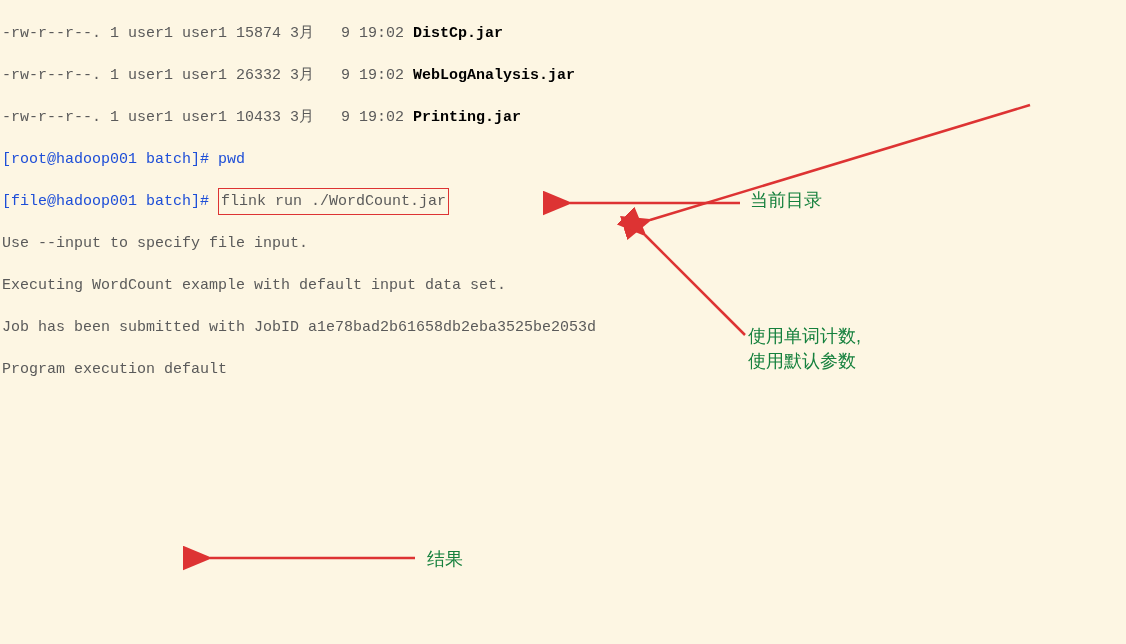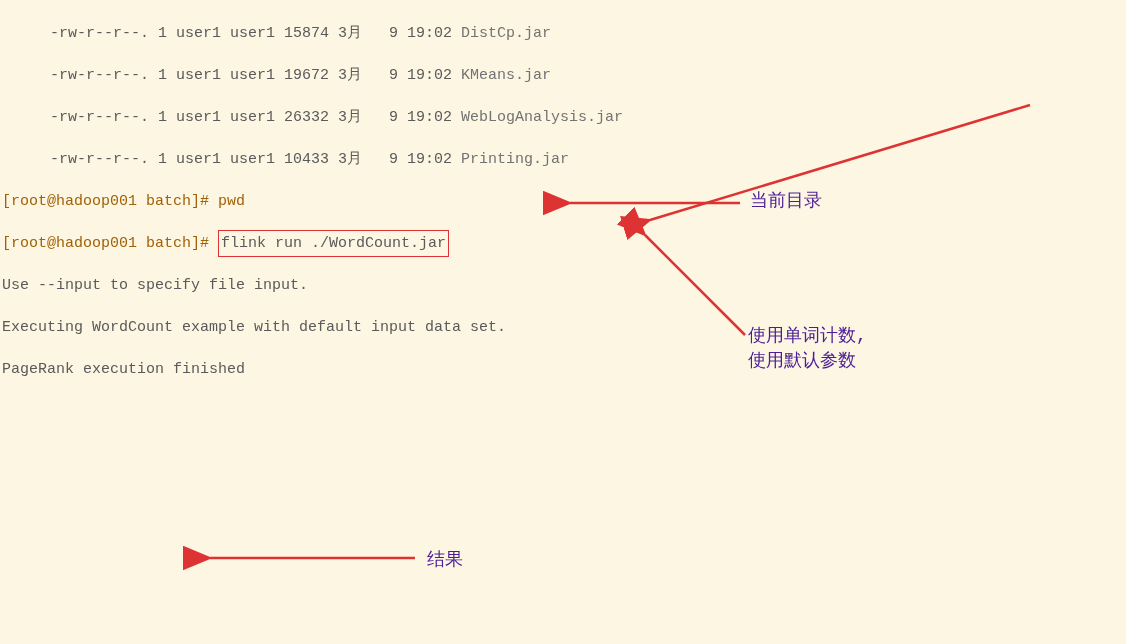--- a/index.html
+++ b/index.html
@@ -12,74 +12,74 @@
       padding: 2px;
       position: relative;
       width: 1126px;
       height: 644px;
       overflow: hidden;
     }
     .terminal {
       white-space: pre;
     }
     .line { display: block; }
-    .perm { color: #5a5a5a; margin-left: 48px; }
-    .filename { color: #737373; font-weight: normal; }
-    .prompt { color: #a16207; }
+    .perm { color: #5a5a5a; }
+    .filename { color: #000000; font-weight: bold; }
+    .prompt { color: #1d4ed8; }
     .cmd-box {
       border: 1.5px solid #d33;
       padding: 4px 2px;
       display: inline;
     }
     .annotation {
       position: absolute;
-      color: #4c1d95;
+      color: #15803d;
       font-family: 'Microsoft YaHei', sans-serif;
       font-size: 18px;
       font-weight: normal;
     }
     .arrow {
       position: absolute;
       pointer-events: none;
     }
     .arrow svg { overflow: visible; }
   </style>
 </head>
 <body>
 
 <div class="terminal">
 <span class="line"><span class="perm">-rw-r--r--. 1 user1 user1 15874 3月   9 19:02 </span><span class="filename">DistCp.jar</span></span>
-<span class="line"><span class="perm">-rw-r--r--. 1 user1 user1 19672 3月   9 19:02 </span><span class="filename">KMeans.jar</span></span>
 <span class="line"><span class="perm">-rw-r--r--. 1 user1 user1 26332 3月   9 19:02 </span><span class="filename">WebLogAnalysis.jar</span></span>
 <span class="line"><span class="perm">-rw-r--r--. 1 user1 user1 10433 3月   9 19:02 </span><span class="filename">Printing.jar</span></span>
 <span class="line"><span class="prompt">[root@hadoop001 batch]# pwd</span></span>
-<span class="line"><span class="prompt">[root@hadoop001 batch]# </span><span class="cmd-box">flink run ./WordCount.jar</span></span>
+<span class="line"><span class="prompt">[file@hadoop001 batch]# </span><span class="cmd-box">flink run ./WordCount.jar</span></span>
 <span class="line">Use --input to specify file input.</span>
 <span class="line">Executing WordCount example with default input data set.</span>
-<span class="line">PageRank execution finished</span>
+<span class="line">Job has been submitted with JobID a1e78bad2b61658db2eba3525be2053d</span>
+<span class="line">Program execution default</span>
 
 
 
 
 
 </div>
 
 <div class="annotation" style="left:750px; top:188px;">当前目录</div>
 <div class="arrow" style="left:560px; top:195px;">
   <svg width="190" height="20">
     <defs>
         <marker id="ah1" markerWidth="12" markerHeight="10" refX="1" refY="5" orient="auto">
           <polygon points="12,0 0,5 12,10" fill="#d33"></polygon>
         </marker>
       </defs>
     <line x1="180" y1="8" x2="10" y2="8" stroke="#d33" stroke-width="2.5" marker-end="url(#ah1)"></line>
   </svg>
 </div>
 
-<div class="annotation" style="left:748px; top:324px;font-family:Liberation Mono, monospace;">
+<div class="annotation" style="left:748px; top:324px;">
   <div>使用单词计数,</div>
   <div>使用默认参数</div>
 </div>
 
 <div class="arrow" style="left:640px; top:100px;">
   <svg width="400" height="130">
     <defs>
         <marker id="ah2" markerWidth="12" markerHeight="10" refX="1" refY="5" orient="auto">
           <polygon points="12,0 0,5 12,10" fill="#d33"></polygon>
         </marker>

